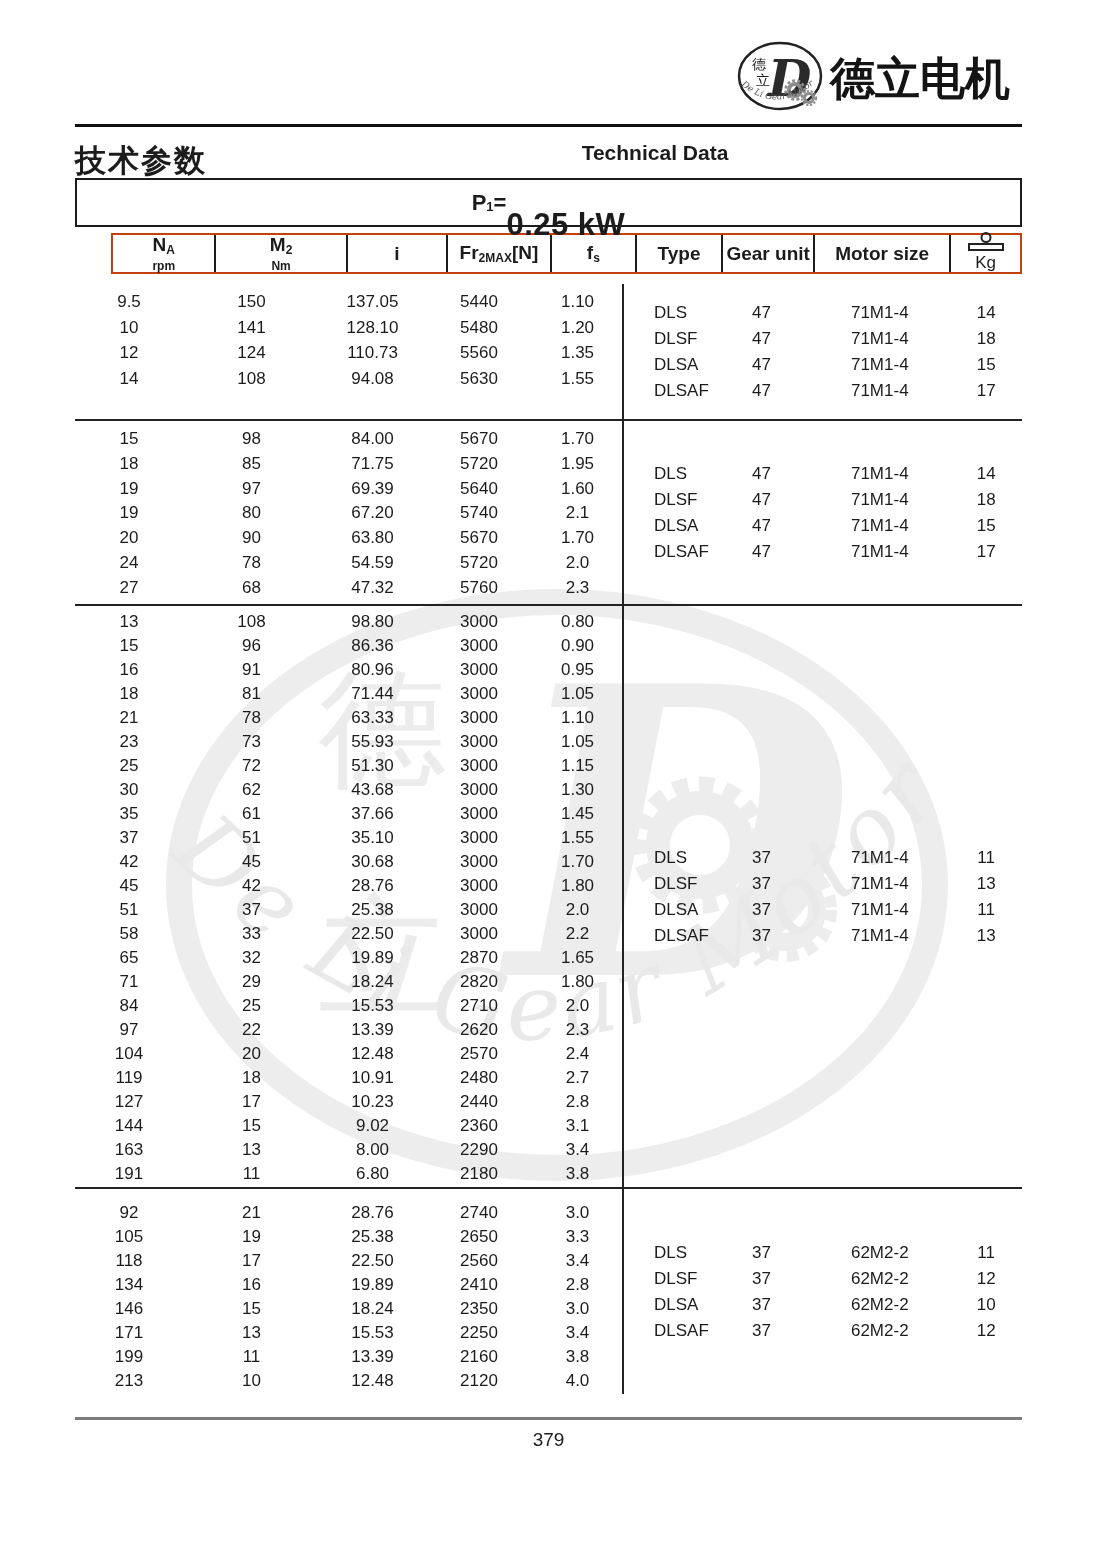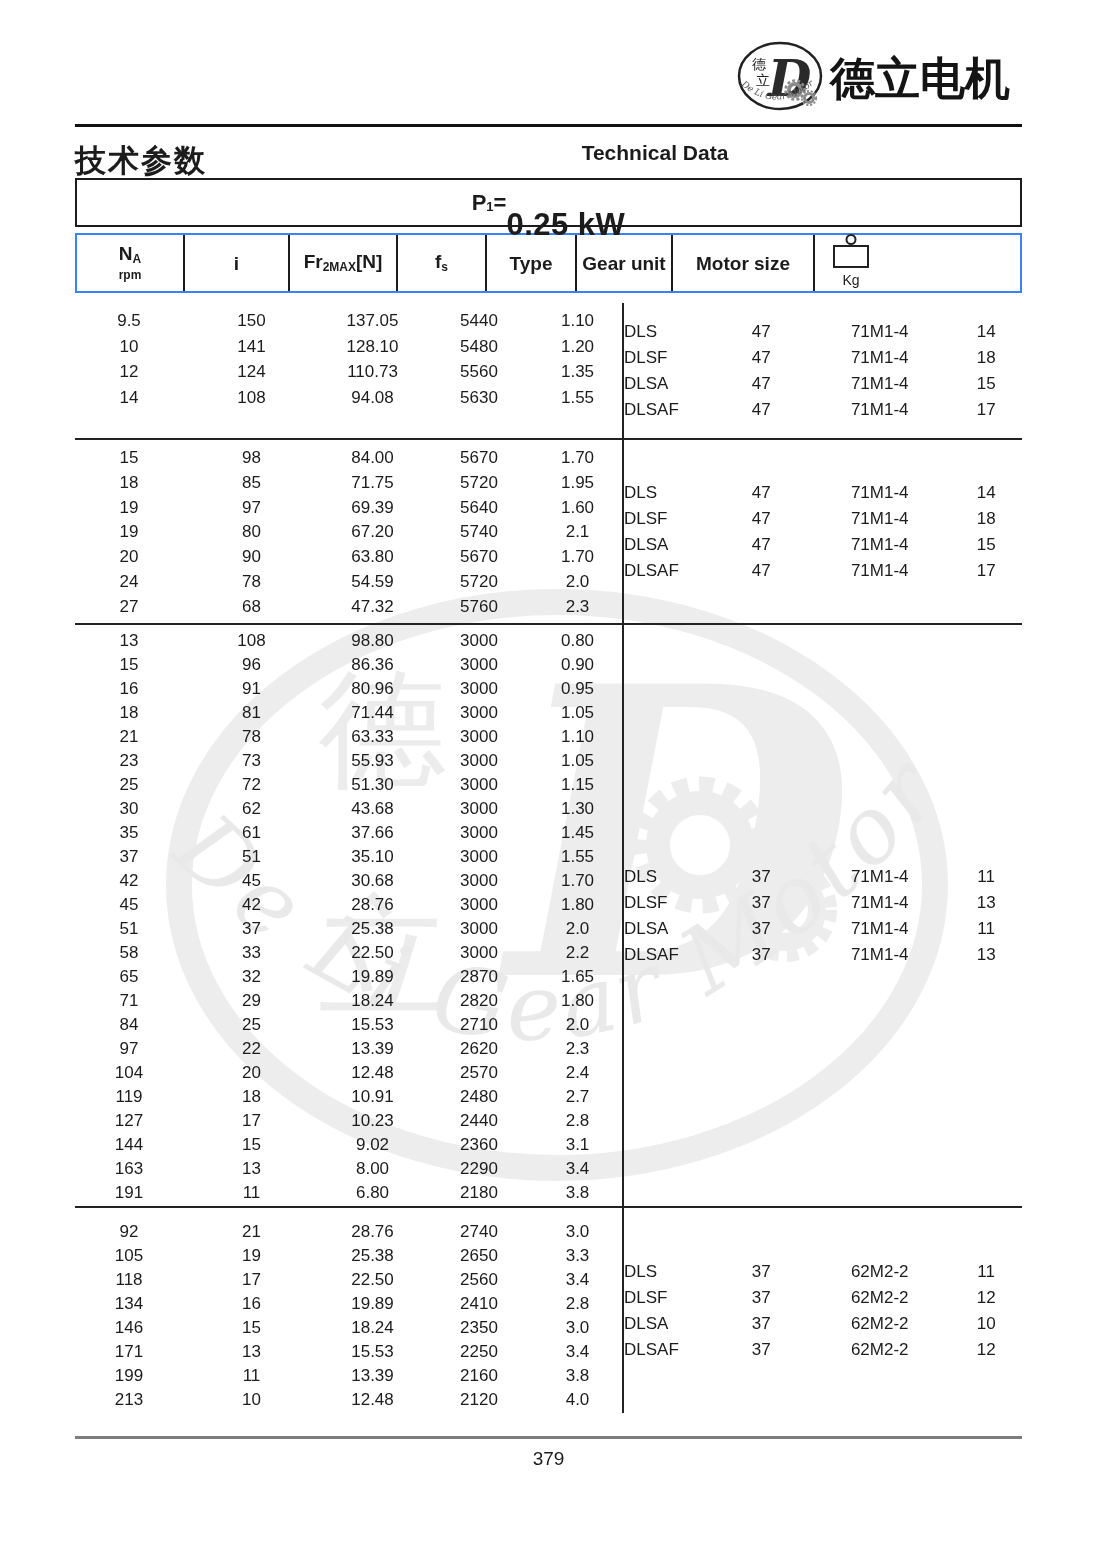--- a/index.html
+++ b/index.html
@@ -26,51 +26,51 @@
   .title-en { position:absolute; left:580px; top:14px; transform:translateX(-50%); font-size:21px; font-weight:bold; }
 
   
   .power-box { height:49px; border:2px solid #1c1c1c; display:flex; align-items:center; justify-content:center; margin-bottom:6px; }
   .power-p { font-size:22px; font-weight:bold; }
   .power-sub { font-size:13px; font-weight:bold; position:relative; top:4px; }
   .power-eq { font-size:22px; font-weight:bold; }
   .power-val { font-size:31px; font-weight:bold; letter-spacing:0.5px;margin-top:45px; }
 
   
-  .hdr { display:flex; height:60px; border:2px solid #3b82f6; }
+  .hdr { display:flex; height:41px; border:2px solid #c2410c;margin-left:36px; }
   .hcell { display:flex; flex-direction:column; justify-content:center; align-items:center; border-right:2px solid #1c1c1c; }
   .hcell:last-child { border-right:none; }
   .hmain { font-weight:bold; font-size:19px; line-height:21px; white-space:nowrap; }
   .hsubscript { font-size:12px; position:relative; top:3px; }
   .hunit { font-size:12px; line-height:16px; font-weight:bold; }
   .w0{width:108px} .w1{width:137px} .w2{width:105px} .w3{width:108px} .w4{width:89px}
   .w5{width:90px} .w6{width:96px} .w7{width:142px} .w8{width:72px}
   .wicon { width:36px; height:23px; border:2px solid #222; position:relative; margin:8px auto 3px; }
   .wicon::before { content:""; position:absolute; width:7px; height:7px; border:2px solid #222; border-radius:50%; top:-13px; left:50%; transform:translateX(-50%); }
-  .kg-label { font-size:14px; line-height:18px; }
+  .kg-label { font-size:17px; line-height:18px; }
 
   
   .sections { position:relative; }
   .section { position:relative; }
   .sec1 { height:137px; padding-top:5px; margin-top:10px; border-bottom:2px solid #222; }
   .sec2 { height:185px; padding-top:6px;  border-bottom:2px solid #222; }
   .sec3 { height:583px; padding-top:4px;  border-bottom:2px solid #222; }
   .sec4 { height:205px; padding-top:12px; }
   .sec1 .drow{height:25.5px;line-height:25.5px}
   .sec2 .drow{height:24.8px;line-height:24.8px}
   .sec3 .drow{height:24px;line-height:24px}
   .sec4 .drow{height:24px;line-height:24px}
   .left-rows { width:547px; }
   .drow { display:flex; }
   .c { display:block; text-align:center; font-size:17px; }
   .c0{width:108px}.c1{width:137px}.c2{width:105px}.c3{width:108px}.c4{width:89px}
   .right-block { position:absolute; left:547px; top:0; bottom:0; width:400px; border-left:2px solid #222; display:flex; flex-direction:column; justify-content:center; }
   .vrow { display:flex; height:26px; line-height:26px; }
   .v { display:block; text-align:center; font-size:17px; }
-  .v0{width:90px; text-align:left; }
+  .v0{width:90px; text-align:left; padding-left:30px;}
   .v1{width:96px}.v2{width:142px}.v3{width:72px}
 
   
   .footer-rule { height:3px; background:#7d7d7d; margin-top:23px; }
   .page-num { text-align:center; font-size:19px; margin-top:9px; }
 </style>
 </head>
 <body>
 
 <div class="page">
@@ -132,20 +132,24 @@
         <span class="power-sub">1</span>
         <span class="power-eq">=</span>
         <span class="power-val">0.25 kW</span>
     </div>
 
     <div class="hdr">
       <div class="hcell w0">
         <div class="hmain"><span>N</span><span class="hsubscript">A</span></div>
         <div class="hunit">rpm</div>
       </div>
+      <div class="hcell w1">
+        <div class="hmain"><span>M</span><span class="hsubscript">2</span></div>
+        <div class="hunit">Nm</div>
+      </div>
       <div class="hcell w2">
         <div class="hmain">i</div>
       </div>
       <div class="hcell w3">
         <div class="hmain"><span>Fr</span><span class="hsubscript">2MAX</span><span>[N]</span></div>
       </div>
       <div class="hcell w4">
         <div class="hmain"><span>f</span><span class="hsubscript">s</span></div>
       </div>
       <div class="hcell w5">

